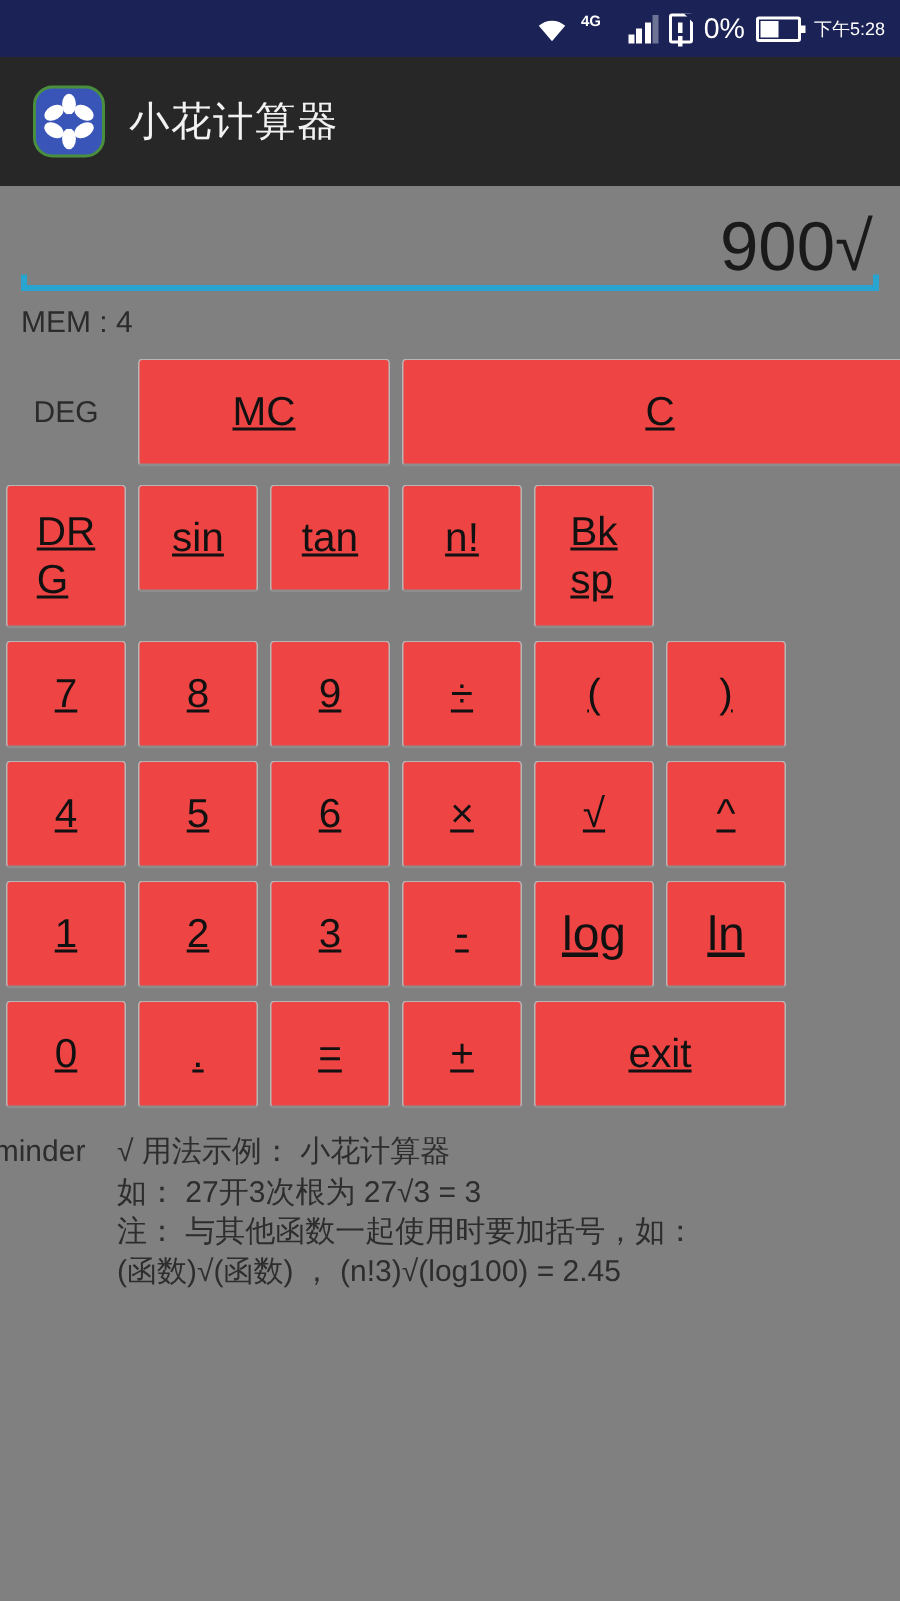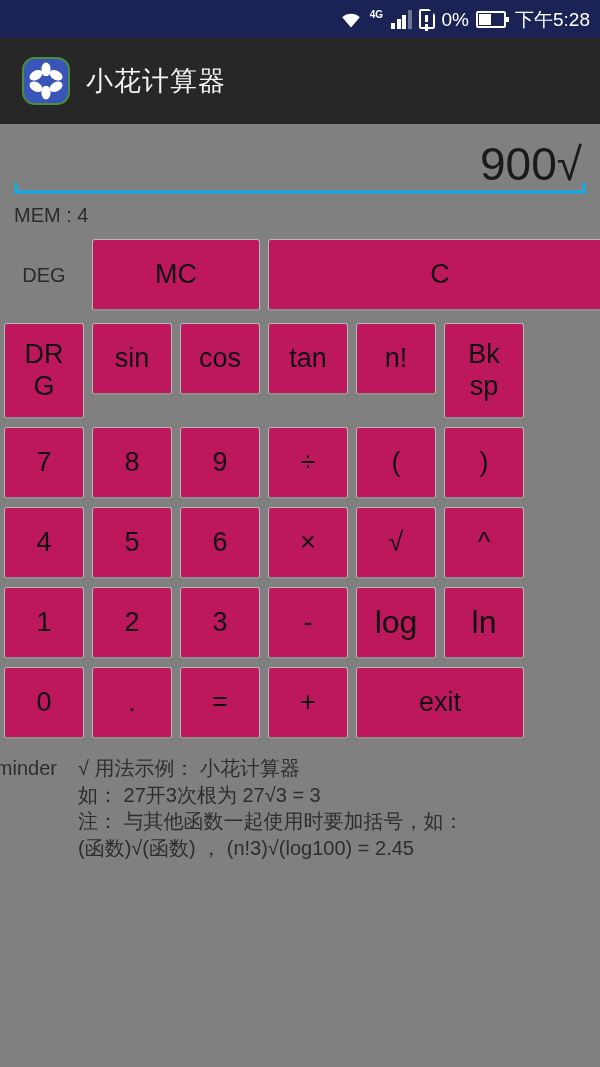--- a/index.html
+++ b/index.html
@@ -13,42 +13,42 @@
 
   
   .statusbar {
     height: 38px; background: #1b2255;
     display: flex; align-items: center; justify-content: flex-end;
     padding-right: 10px; gap: 7px; color: #ffffff;
   }
   .sb-item { display: flex; align-items: flex-end; }
   .wifi { position: relative; width: 24px; height: 20px; }
   .wifi svg { display: block; }
-  .net-group { display: flex; align-items: flex-end; gap: 7px; }
+  .net-group { display: flex; align-items: flex-end; gap: 17px; }
   .net-label { font-size: 10px; line-height: 10px; font-weight: bold; margin-bottom: 9px; margin-right: 1px; }
   .bars { display: flex; align-items: flex-end; gap: 1.5px; height: 19px; }
   .bars i { display: block; width: 4px; background: #ffffff; }
   .bars i.b1 { height: 6px; }
   .bars i.b2 { height: 10px; }
   .bars i.b3 { height: 14px; }
   .bars i.b4 { height: 19px; background: #6d7496; }
   .simcard { position: relative; width: 16px; height: 20px; border: 2px solid #fff; border-radius: 2px; }
   .simcard::before {
     content: ""; position: absolute; top: -2px; right: -2px;
     border-top: 6px solid #1b2255; border-left: 6px solid transparent;
   }
   .simcard::after {
     content: ""; position: absolute; left: 4px; top: 4px; width: 3px; height: 7px;
     background: #fff; box-shadow: 0 9px 0 0 #fff;
   }
   .battpct { font-size: 19px; line-height: 19px; }
   .battery { position: relative; width: 30px; height: 17px; border: 2px solid #fff; border-radius: 2px; }
   .battery::after { content: ""; position: absolute; right: -5px; top: 4px; width: 3px; height: 5px; background: #fff; }
   .battery .fill { position: absolute; left: 1px; top: 1px; bottom: 1px; width: 46%; background: #fff; }
-  .clock { font-size: 19px; line-height: 19px; margin-left: 2px; }
+  .clock { font-size: 12px; line-height: 19px; margin-left: 2px; }
 
   
   .appbar {
     height: 86px; background: #272727;
     display: flex; align-items: center; padding-left: 22px; gap: 16px;
   }
   .applogo {
     width: 48px; height: 48px; border-radius: 13px;
     background: #3a55b8; border: 2px solid #4a8f3d;
     display: flex; align-items: center; justify-content: center; flex: none;
@@ -75,33 +75,34 @@
   
   .keypad { position: relative; padding: 12px 0 0 0; }
   .row { display: flex; gap: 8px; padding: 0 4px 8px 4px; align-items: stretch; }
 
   .deg {
     width: 80px; flex: none; display: flex; align-items: center; justify-content: center;
     font-size: 20px; color: #2b2b2b;
   }
 
   .btn {
-    background: #be185d;
+    background: #ef4444;
     border: 1px solid #b6b6b6;
     border-bottom: 2px solid #8d8d8d;
     border-radius: 3px;
     color: #111111;
     font-size: 27px;
     font-family: "Liberation Sans", "DejaVu Sans", sans-serif;
     display: flex; align-items: center; justify-content: center;
-    text-align: center;
+    text-align: left;
     line-height: 1.15;
     width: 80px; flex: none;
     cursor: pointer;
     white-space: pre-line;
+    text-decoration: underline;
   }
   .btn.h-mem { height: 72px; }
   .btn.h-tall { height: 96px; }
   .btn.h-std { height: 72px; }
   .btn.w2 { width: 168px; }
   .btn.w-c { width: 344px; }
   .btn.small { font-size: 32px; }
 
   .row-mem { padding-bottom: 12px; }
 
@@ -183,21 +184,20 @@
     <div class="row row-mem">
       <div class="deg">DEG</div>
       <div class="btn h-mem w2">MC</div>
       <div class="btn h-mem w-c">C</div>
     </div>
 
     <div class="row">
       <div class="btn h-tall">DR
 G</div>
       <div class="btn h-std">sin</div>
-      <div class="btn h-std">cos</div>
       <div class="btn h-std">tan</div>
       <div class="btn h-std">n!</div>
       <div class="btn h-tall">Bk
 sp</div>
     </div>
 
     <div class="row">
       <div class="btn h-std">7</div>
       <div class="btn h-std">8</div>
       <div class="btn h-std">9</div>

